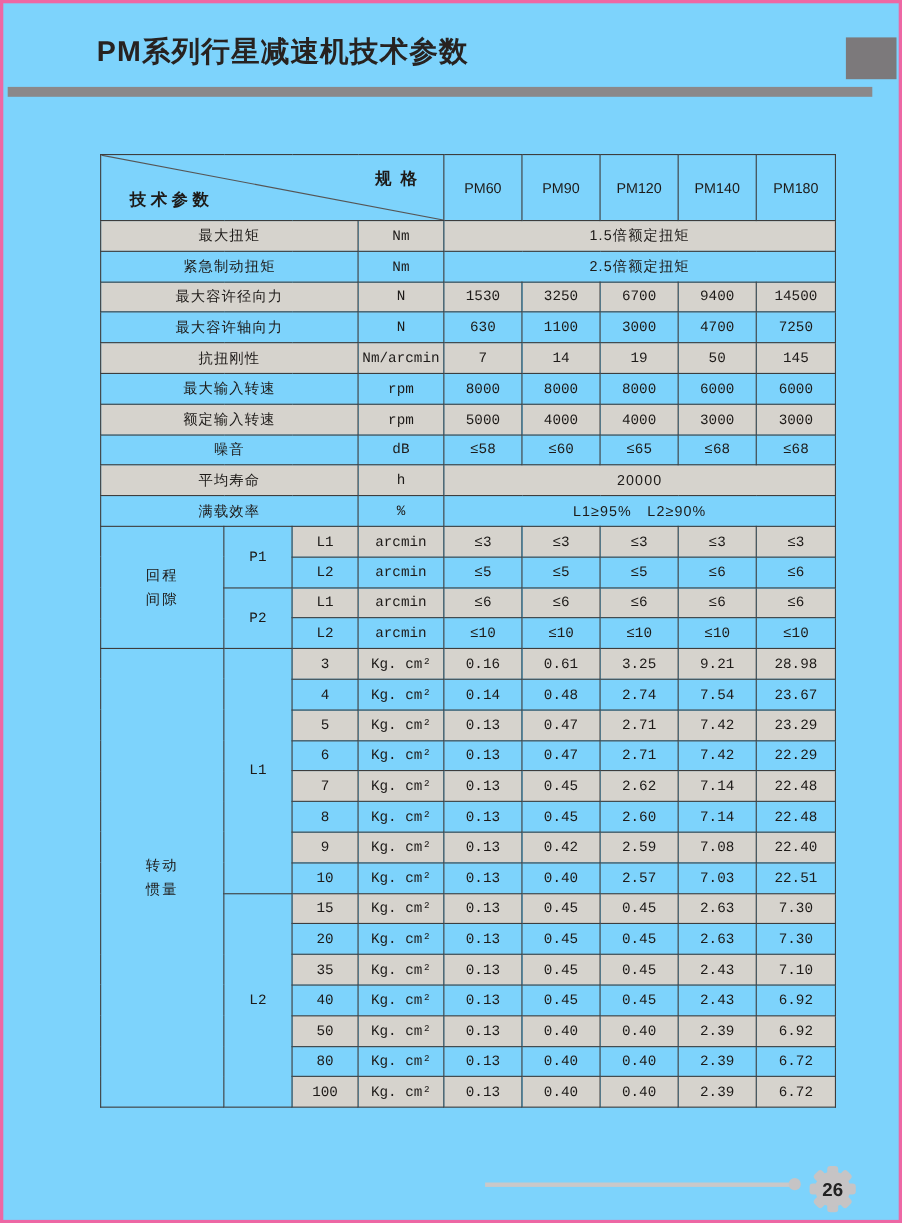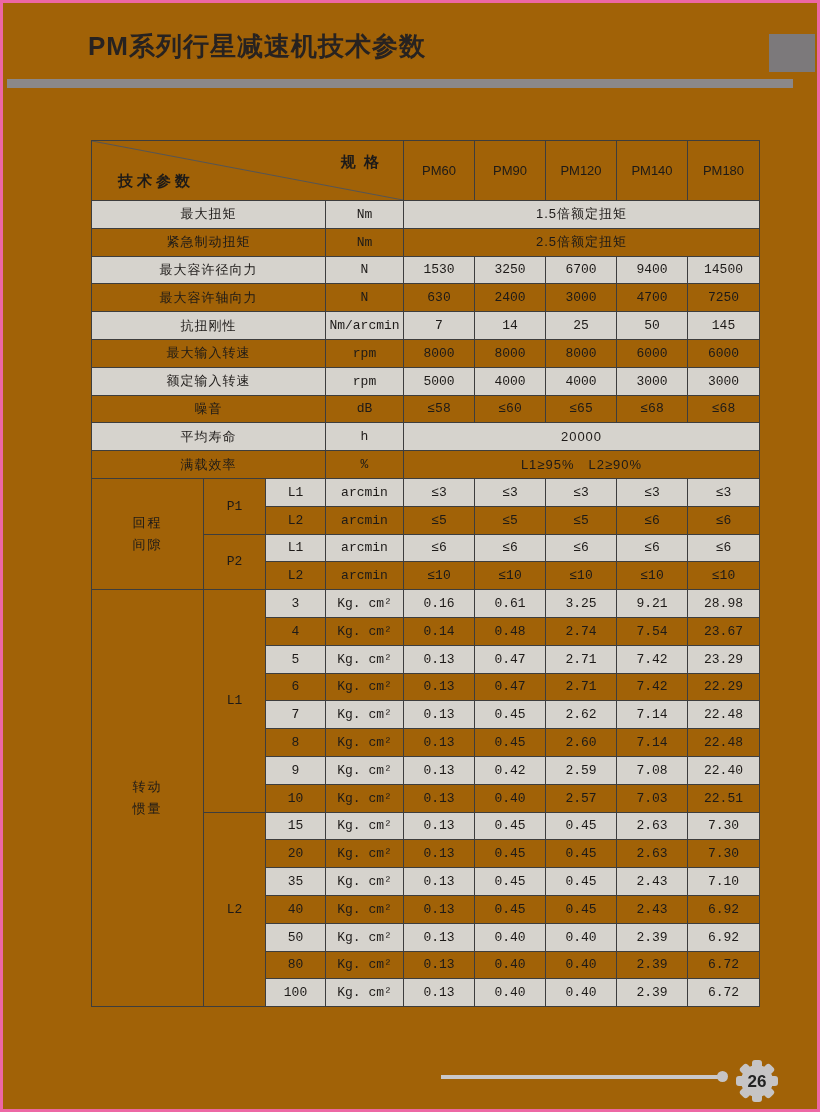--- a/index.html
+++ b/index.html
@@ -1,18 +1,18 @@
 <!DOCTYPE html>
 <html><head>
 <meta charset="utf-8">
 <style>
   html,body{margin:0;padding:0;background:#ffffff;}
   .page{
     position:relative;width:820px;height:1112px;box-sizing:border-box;
-    background:#a16207;border:3px solid #ed67a4;overflow:hidden;
+    background:#7dd3fc;border:3px solid #ed67a4;overflow:hidden;
     font-family:"Liberation Sans",sans-serif;color:#1d1a18;padding-left:12px;
   }
   .page-title{
     position:absolute;left:85px;top:26px;font-size:26px;font-weight:bold;
     letter-spacing:1px;color:#272220;white-space:nowrap;
   }
   .title-rule{position:absolute;left:4px;top:76px;width:786px;height:9px;background:#8b8889;}
   .title-square{position:absolute;left:766px;top:31px;width:46px;height:38px;background:#7c797b;}
 
   table.spec{
@@ -96,31 +96,31 @@
           <td class="val shade">1530</td>
           <td class="val shade">3250</td>
           <td class="val shade">6700</td>
           <td class="val shade">9400</td>
           <td class="val shade">14500</td>
         </tr>
         <tr>
           <td class="name" colspan="3">最大容许轴向力</td>
           <td class="unit">N</td>
           <td class="val">630</td>
-          <td class="val">2400</td>
+          <td class="val">1100</td>
           <td class="val">3000</td>
           <td class="val">4700</td>
           <td class="val">7250</td>
         </tr>
         <tr>
           <td class="name shade" colspan="3">抗扭刚性</td>
           <td class="unit shade">Nm/arcmin</td>
           <td class="val shade">7</td>
           <td class="val shade">14</td>
-          <td class="val shade">25</td>
+          <td class="val shade">19</td>
           <td class="val shade">50</td>
           <td class="val shade">145</td>
         </tr>
         <tr>
           <td class="name" colspan="3">最大输入转速</td>
           <td class="unit">rpm</td>
           <td class="val">8000</td>
           <td class="val">8000</td>
           <td class="val">8000</td>
           <td class="val">6000</td>

